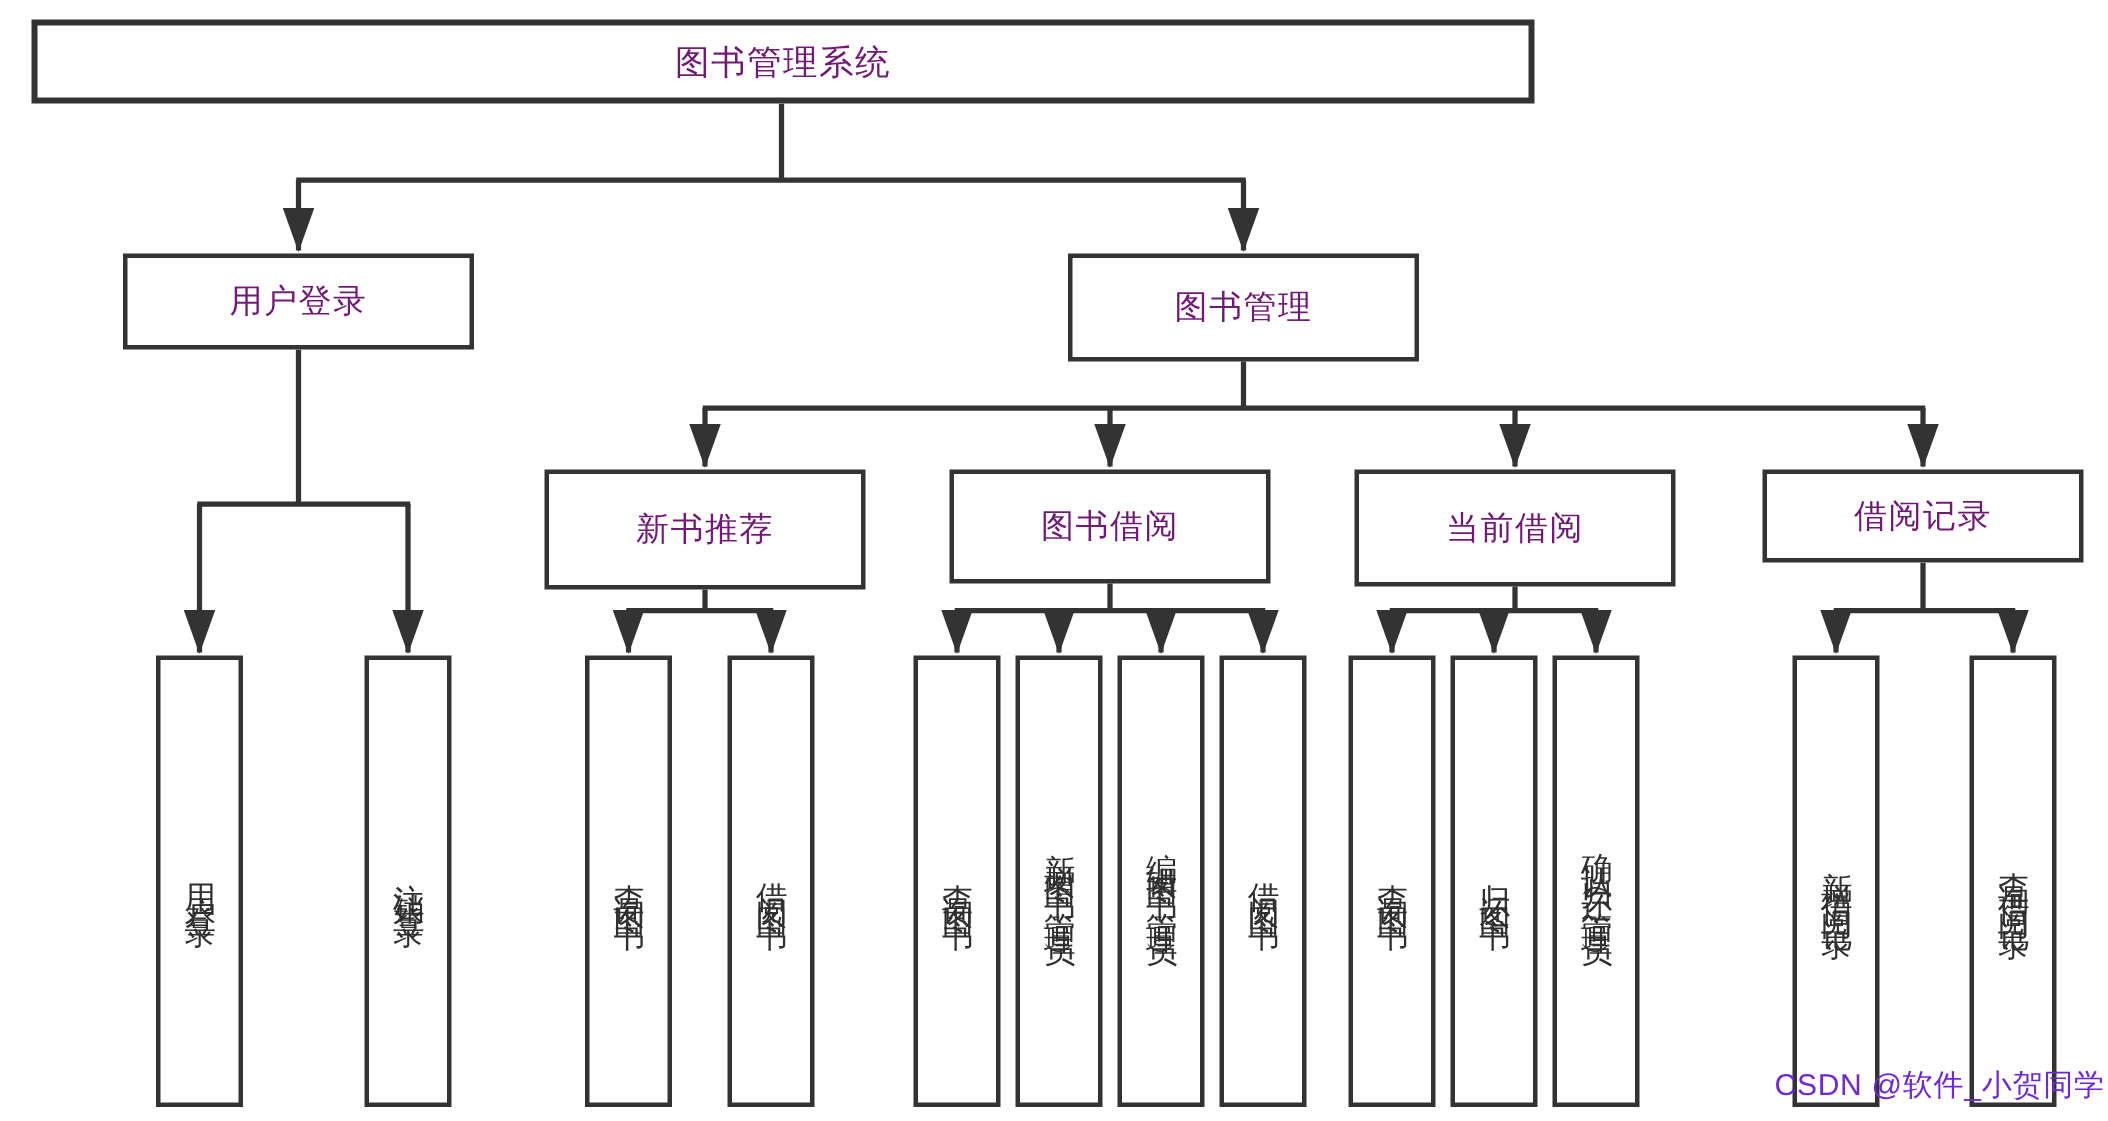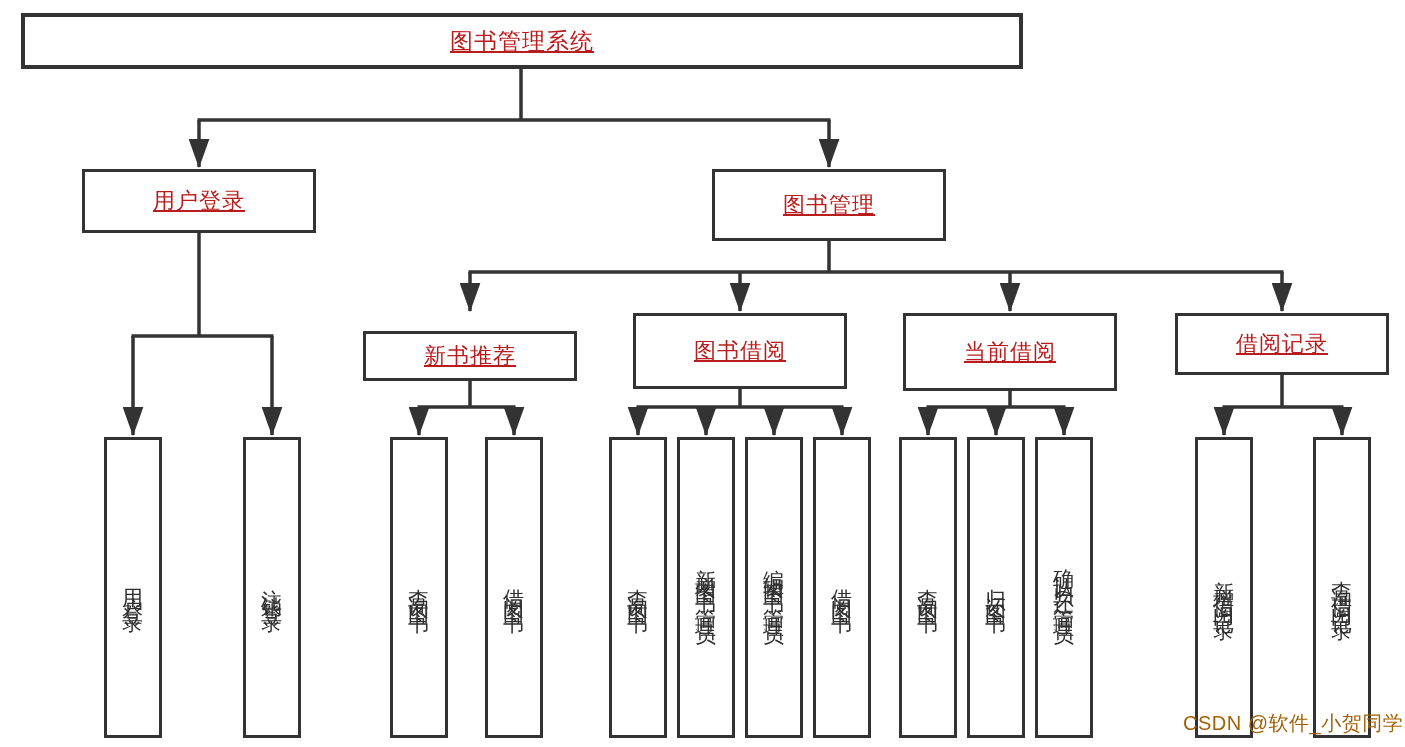--- a/index.html
+++ b/index.html
@@ -14,28 +14,27 @@
   .connectors {
     position: absolute;
     left: 0; top: 0;
     pointer-events: none;
   }
   .node {
     position: absolute;
     box-sizing: border-box;
     border: 3px solid #333333;
     background: #ffffff;
-    color: #b91c1c;
+    color: #701a75;
     display: flex;
     align-items: center;
     justify-content: center;
     font-size: 22px;
     letter-spacing: 1px;
     white-space: nowrap;
-    text-decoration: underline;
   }
   .node.root { border-width: 4px; font-size: 23px; }
   .vnode {
     position: absolute;
     box-sizing: border-box;
     border: 3px solid #333333;
     background: #ffffff;
     color: #2f2f2f;
     display: flex;
     align-items: center;
@@ -45,21 +44,21 @@
     font-size: 21px;
     letter-spacing: 8px;
     line-height: 1;
   }
   .watermark {
     position: absolute;
     left: 1183px;
     top: 710px;
     width: 222px;
     font-size: 20px;
-    color: #a16207;
+    color: #6d28d9;
     letter-spacing: 0.5px;
     white-space: nowrap;
     z-index: 5;
   }
 </style>
 </head>
 <body>
 
 <div class="canvas">
 
@@ -118,21 +117,21 @@
         <line x1="1342" y1="407" x2="1342" y2="435" marker-end="url(#arrow)"></line>
       </g>
     </g>
   </svg>
 
   <div class="node root" style="left:21px; top:13px; width:1002px; height:56px;">图书管理系统</div>
 
   <div class="node" style="left:82px; top:169px; width:234px; height:64px;">用户登录</div>
   <div class="node" style="left:712px; top:169px; width:234px; height:72px;">图书管理</div>
 
-  <div class="node" style="left:363px; top:331px; width:214px; height:50px;">新书推荐</div>
+  <div class="node" style="left:363px; top:313px; width:214px; height:80px;">新书推荐</div>
   <div class="node" style="left:633px; top:313px; width:214px; height:76px;">图书借阅</div>
   <div class="node" style="left:903px; top:313px; width:214px; height:78px;">当前借阅</div>
   <div class="node" style="left:1175px; top:313px; width:214px; height:62px;">借阅记录</div>
 
   <div class="vnode" style="left:104px; top:437px; width:58px; height:301px;">用户登录</div>
   <div class="vnode" style="left:243px; top:437px; width:58px; height:301px;">注销登录</div>
 
   <div class="vnode" style="left:390px; top:437px; width:58px; height:301px;">查询图书</div>
   <div class="vnode" style="left:485px; top:437px; width:58px; height:301px;">借阅图书</div>
 

